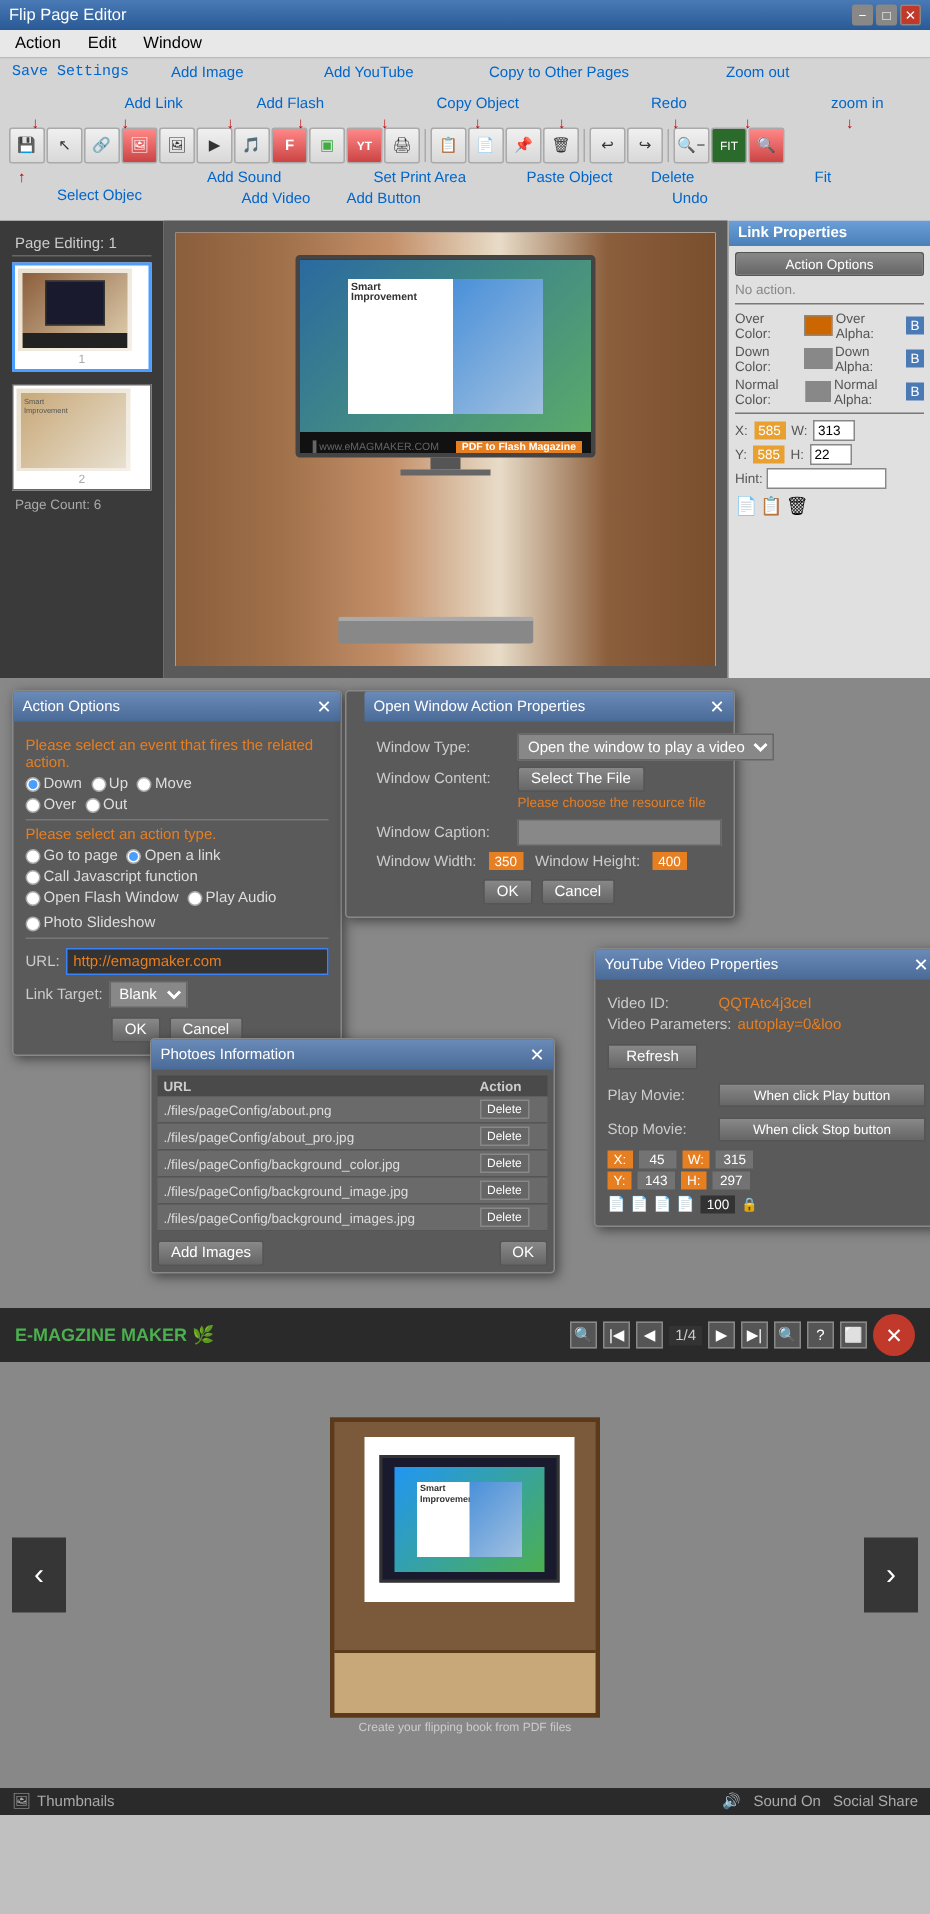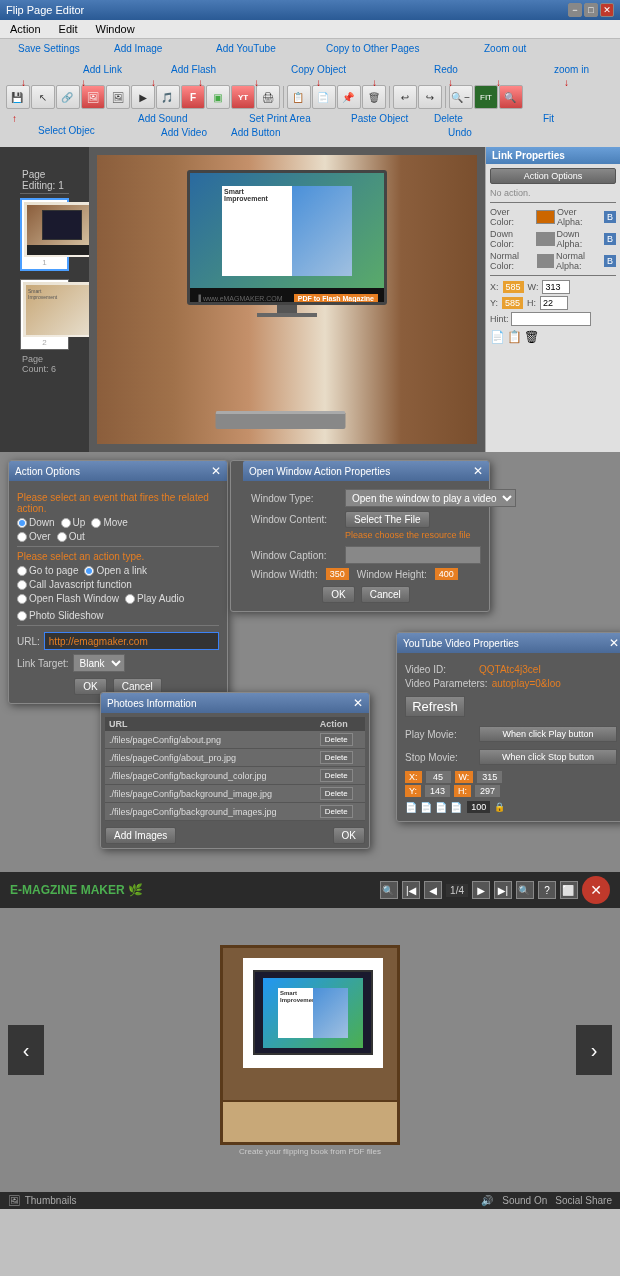--- a/index.html
+++ b/index.html
@@ -52,23 +52,23 @@
       align-items: center;
       justify-content: center;
       cursor: pointer;
       font-size: 10px;
       color: #333;
     }
     .tb-sep { width: 1px; height: 22px; background: #aaa; margin: 0 2px; }
 
     
     .page-list {
-      width: 89px;
+      width: 109px;
       background: #3a3a3a;
-      padding: 20px;
+      padding: 8px;
       overflow-y: auto;
     }
     .page-list-header {
       color: #ccc;
       font-size: 10px;
       padding: 2px;
       border-bottom: 1px solid #666;
       margin-bottom: 4px;
     }
     .page-thumb {
@@ -220,21 +220,21 @@
     
     .photos-table { width: 100%; font-size: 9px; border-collapse: collapse; }
     .photos-table th { background: #4a4a4a; color: #ccc; padding: 2px 4px; text-align: left; }
     .photos-table td { background: #6a6a6a; color: #ddd; padding: 2px 4px; border-bottom: 1px solid #555; }
     .photos-table .del-btn { background: #666; border: 1px solid #888; color: white; font-size: 8px; padding: 1px 4px; cursor: pointer; }
 
     
     .yt-field-row { display: flex; align-items: center; gap: 4px; margin: 3px 0; }
     .yt-label { color: #ccc; font-size: 10px; min-width: 70px; }
     .yt-value { color: #e67e22; font-size: 10px; }
-    .yt-btn { background: linear-gradient(to bottom, #888, #666); border: 1px solid #555; color: white; font-size: 13px; padding: 2px 6px; cursor: pointer; width: 100%; margin: 2px 0; }
+    .yt-btn { background: linear-gradient(to bottom, #888, #666); border: 1px solid #555; color: white; font-size: 10px; padding: 2px 6px; cursor: pointer; width: 100%; margin: 2px 0; }
     .yt-coord { background: #e67e22; color: white; padding: 1px 4px; font-size: 9px; }
     .yt-coord-val { background: #737373; color: white; padding: 1px 4px; font-size: 9px; min-width: 25px; text-align: center; }
 
     
     .preview-section {
       background: #777;
       height: 320px;
       position: relative;
       overflow: hidden;
     }
@@ -381,21 +381,21 @@
 
 <div class="menu-bar">
   <span class="menu-item">Action</span>
   <span class="menu-item">Edit</span>
   <span class="menu-item">Window</span>
 </div>
 
 <div class="annotation-area">
 
   <div style="position:relative; height:22px;">
-    <span class="annot-label" style="left:12px; top:2px;">Save Settings</span>
+    <span class="annot-label" style="left:2px; top:2px;font-family:Liberation Mono, monospace;">Save Settings</span>
     <span class="annot-label" style="left:108px; top:2px;">Add Image</span>
     <span class="annot-label" style="left:210px; top:2px;">Add YouTube</span>
     <span class="annot-label" style="left:320px; top:2px;">Copy to Other Pages</span>
     <span class="annot-label" style="left:478px; top:2px;">Zoom out</span>
   </div>
   <div style="position:relative; height:18px;">
     <span class="annot-label" style="left:58px; top:1px;margin-left:19px;">Add Link</span>
     <span class="annot-label" style="left:165px; top:1px;">Add Flash</span>
     <span class="annot-label" style="left:285px; top:1px;">Copy Object</span>
     <span class="annot-label" style="left:428px; top:1px;">Redo</span>

